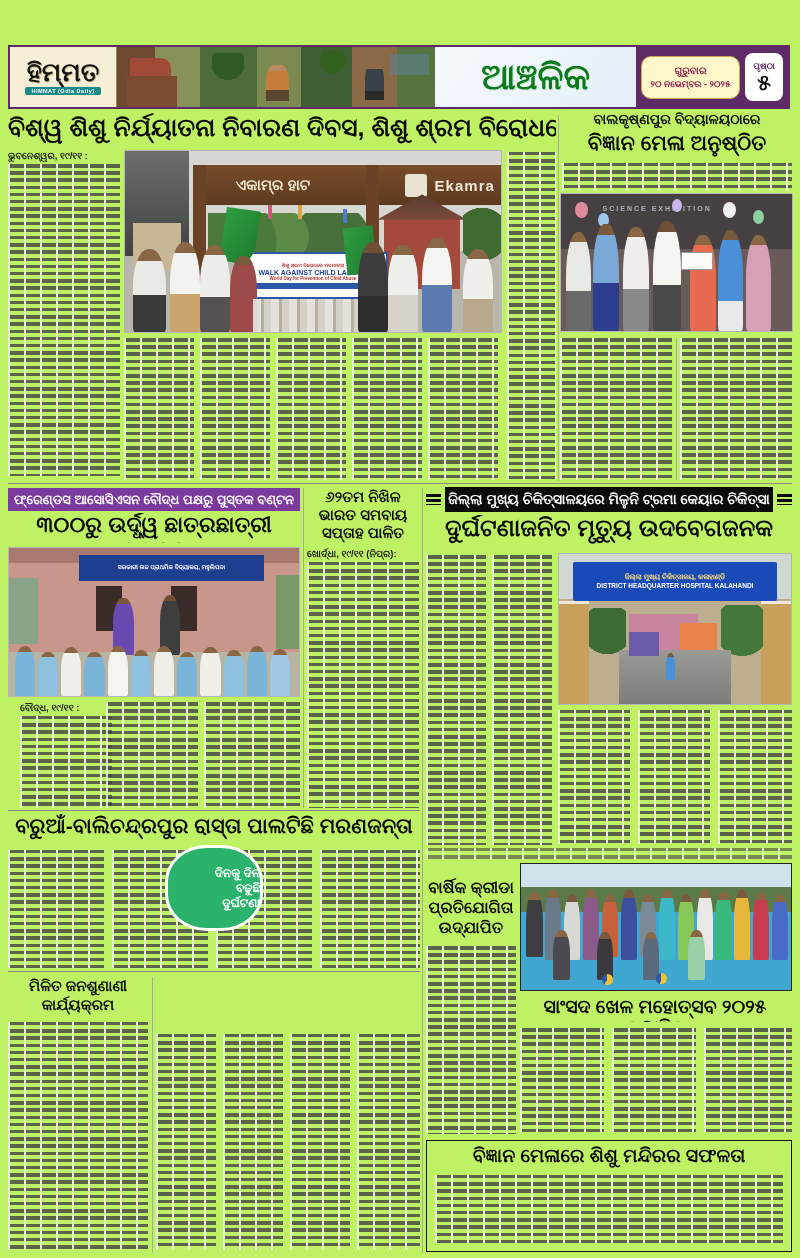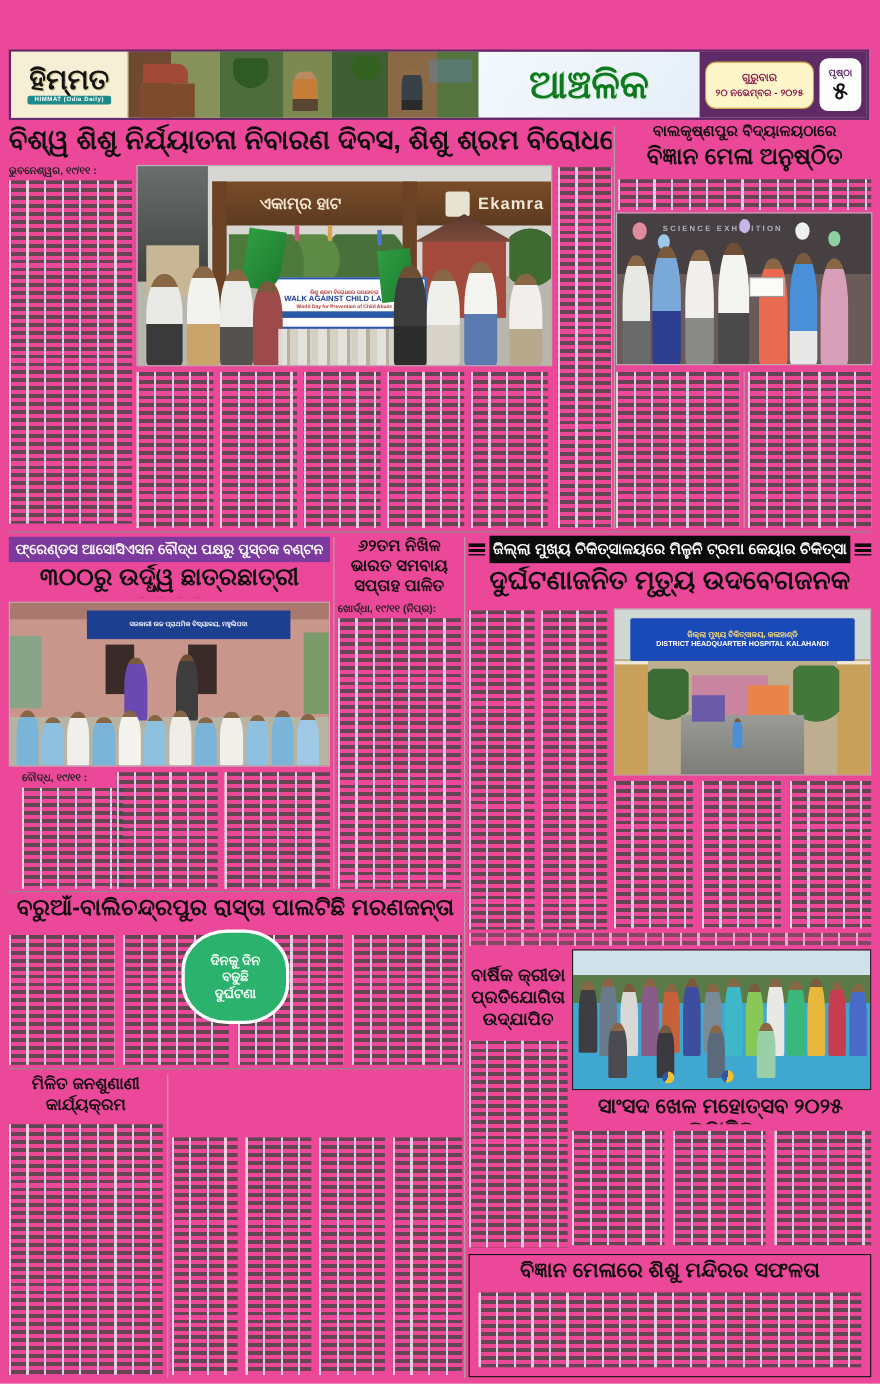--- a/index.html
+++ b/index.html
@@ -1,36 +1,36 @@
 <!DOCTYPE html>
 <html lang="or"><head>
 <meta charset="utf-8">
 <style>
   html,body{margin:0;padding:0;background:#e8e8e8;}
-  #page{position:relative;width:800px;height:1258px;margin:0 auto;background:#ec4899;
+  #page{position:relative;width:800px;height:1258px;margin:0 auto;background:#bef264;
         font-family:"Liberation Sans","DejaVu Sans",sans-serif;color:#111;overflow:hidden;}
   .abs{position:absolute;}
   .hl{font-weight:700;color:#0b0b0b;line-height:1.12;text-align:center;overflow:hidden;}
   .dl{font-size:9.5px;font-weight:700;color:#222;line-height:1.25;margin-bottom:2px;overflow:hidden;white-space:nowrap;}
   
   .sim{background-image:
     repeating-linear-gradient(90deg, rgba(255,255,255,.9) 0 2px, rgba(255,255,255,0) 2px 16px),
     repeating-linear-gradient(180deg, #454545 0 3.5px, rgba(0,0,0,0) 3.5px 7.2px);
     opacity:.82;}
   .sim.light{opacity:.6;}
   .vrule{position:absolute;width:1px;background:#a9a9a9;}
   .hrule{position:absolute;height:1px;background:#8a8a8a;}
   .photo{position:absolute;overflow:hidden;border:1px solid #b5b5b5;box-sizing:border-box;}
   .person{position:absolute;border-radius:45% 45% 6% 6%;}
   .kicker-purple{background:#7d3a9e;color:#fff;font-weight:700;display:flex;align-items:center;justify-content:center;overflow:hidden;}
   .kicker-black{background:#0b0b0b;color:#fff;font-weight:700;display:flex;align-items:center;justify-content:center;overflow:hidden;}
   .orn{width:15px;height:11px;background:
        repeating-linear-gradient(180deg,#0b0b0b 0 3px,transparent 3px 5px);}
   .badge-green{background:#2bb26d;color:#fff;font-weight:700;border-radius:50%;
-       display:flex;flex-direction:column;align-items:center;justify-content:center;
+       display:flex;flex-direction:column;align-items:flex-end;justify-content:center;
        text-align:center;line-height:1.25;box-shadow:0 0 0 3px #fff;}
   .flag{position:absolute;background:linear-gradient(120deg,#2f9e42,#1d7a2e);}
   .ball{position:absolute;border-radius:50%;}
   .headerbox{display:flex;box-sizing:border-box;border:2.5px solid #5e2b66;background:
       linear-gradient(130deg,#e4edf7 0%,#f7fbfe 45%,#dce8f4 100%);}
   .datecard{background:#fdf6c9;border:1.5px solid #caa84a;border-radius:10px;color:#8b1a4a;
       font-weight:700;display:flex;flex-direction:column;align-items:center;justify-content:center;}
   .pagecard{background:#fff;border-radius:8px;display:flex;flex-direction:column;align-items:center;justify-content:center;}
 </style>
 </head>

